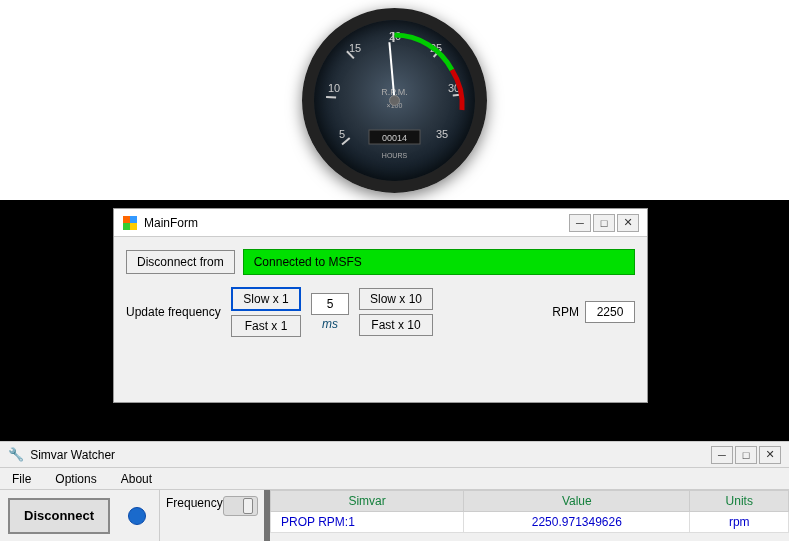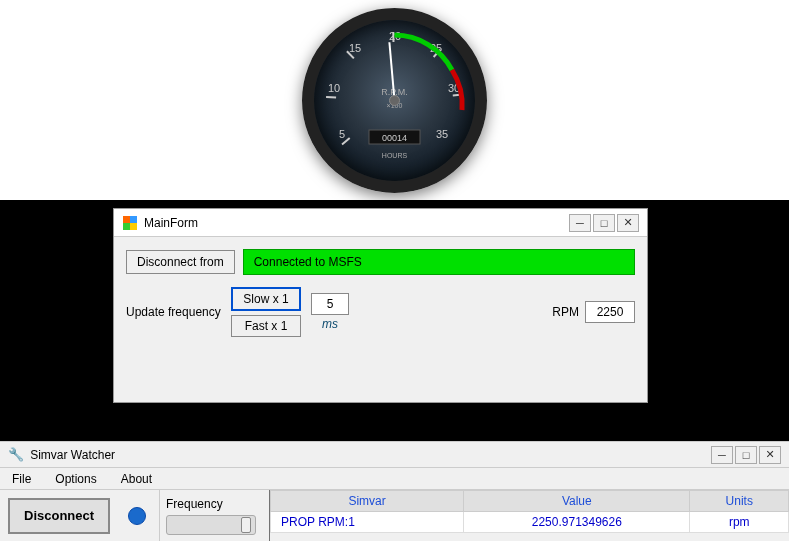--- a/index.html
+++ b/index.html
@@ -297,25 +297,25 @@
       height: 18px;
       border-radius: 50%;
       background: #1a6acc;
       border: 1px solid #0a4aaa;
       flex-shrink: 0;
     }
 
     .frequency-panel {
       width: 110px;
       padding: 6px;
-      border-right: 1px solid #737373;
-      display: flex;
-      flex-direction: column;
+      border-right: 6px solid #737373;
+      display: flex;
+      flex-direction: row;
       align-items: flex-start;
-      justify-content: flex-end;
+      justify-content: flex-start;
     }
 
     .freq-panel-label {
       font-size: 12px;
       color: #000;
       margin-bottom: 4px;
     }
 
     .freq-slider-container {
       width: 90px;
@@ -349,21 +349,21 @@
       border-collapse: collapse;
     }
 
     .data-table th {
       background: #e0e0e0;
       border: 1px solid #ccc;
       padding: 3px 10px;
       font-size: 12px;
       font-weight: normal;
       text-align: center;
-      color: #1d4ed8;
+      color: #15803d;
     }
 
     .data-table td {
       border: 1px solid #ddd;
       padding: 3px 10px;
       font-size: 12px;
       background: #fff;
     }
 
     .td-simvar { color: #0000cc; text-align: left; margin-left: 44px; }
@@ -458,20 +458,24 @@
       <div class="freq-buttons-group">
         <button class="freq-btn active">Slow x 1</button>
         <button class="freq-btn">Fast x 1</button>
       </div>
 
       <div class="ms-box">
         <input class="ms-input" type="text" value="5" style="">
         <span class="ms-label">ms</span>
       </div>
 
+      <div class="freq-buttons-group">
+        <button class="freq-btn">Slow x 10</button>
+        <button class="freq-btn">Fast x 10</button>
+      </div>
 
       <div class="rpm-group">
         <span class="rpm-label">RPM</span>
         <div class="rpm-value">2250</div>
       </div>
     </div>
   </div>
 </div>
 
 <div class="taskbar-area">

